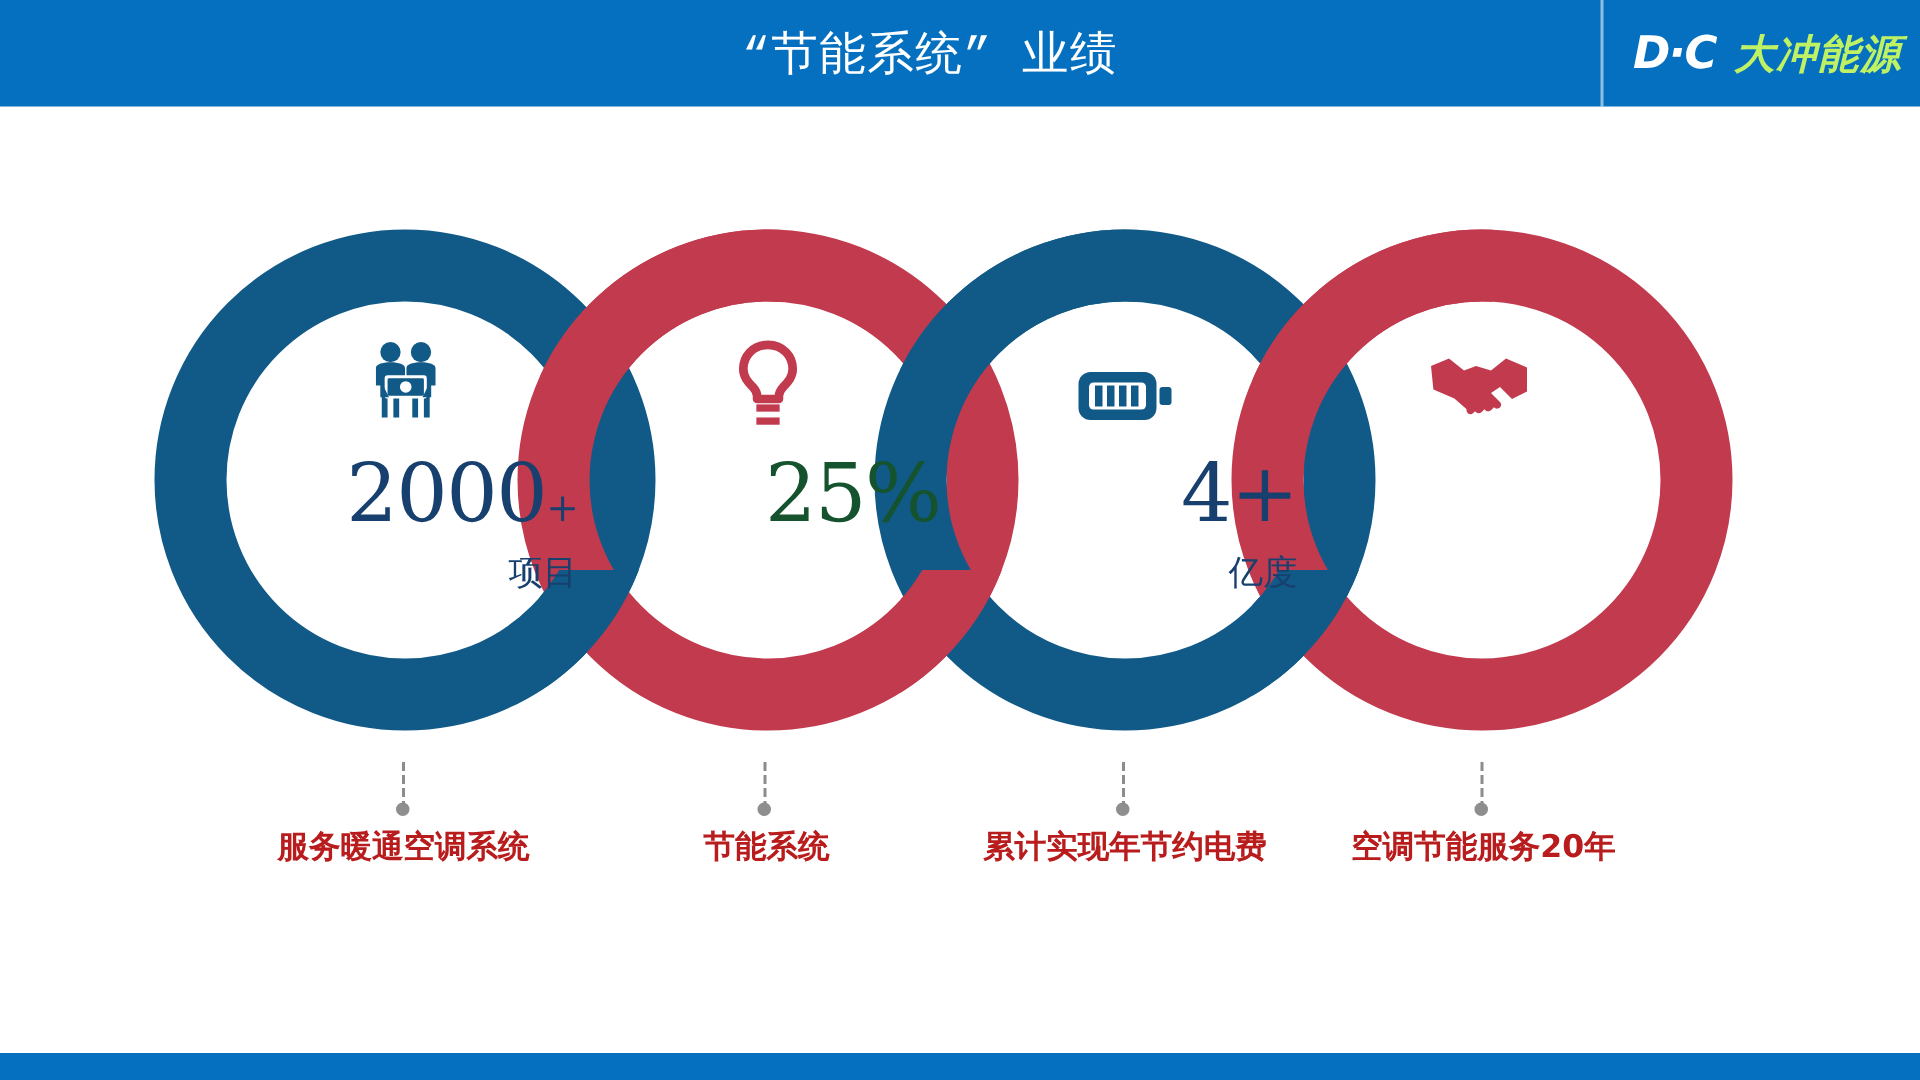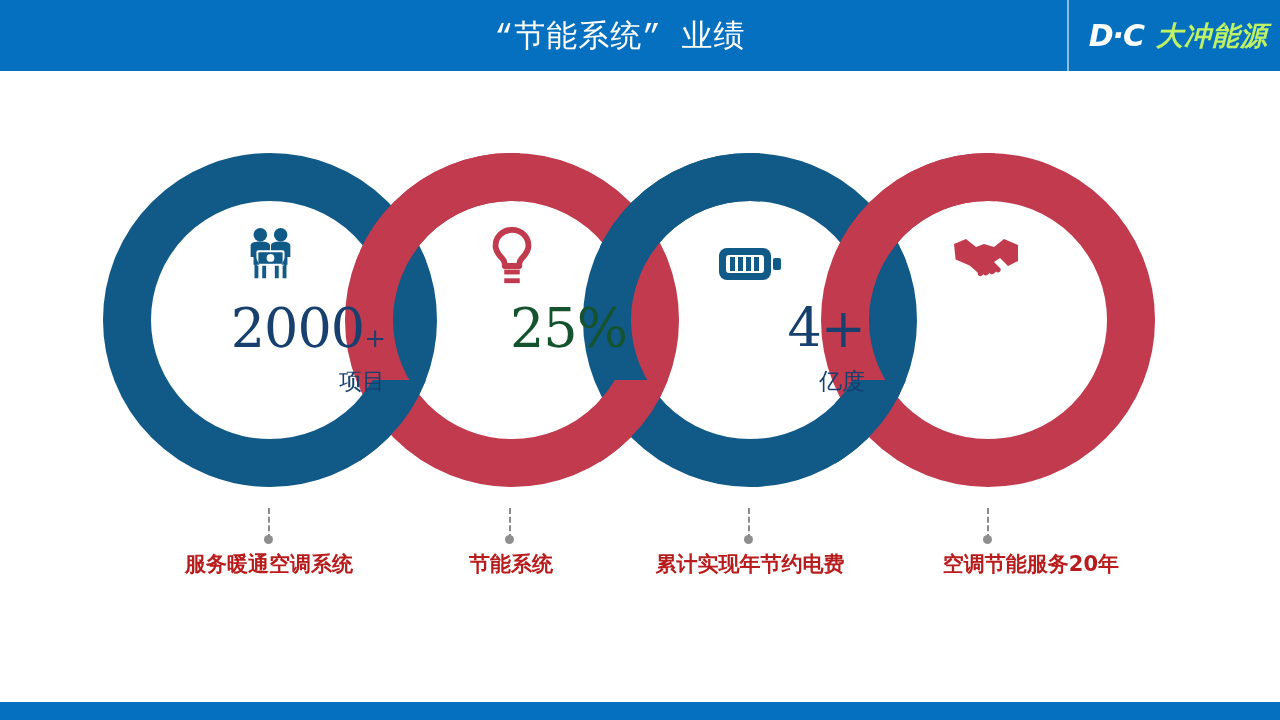--- a/index.html
+++ b/index.html
@@ -219,17 +219,17 @@
   <div class="connector" style="left:509px;"></div>
   <div class="connector-dot" style="left:505px;"></div>
   <div class="caption" style="left:381px;">节能系统</div>
 
   <div class="connector" style="left:748px;"></div>
   <div class="connector-dot" style="left:744px;"></div>
   <div class="caption" style="left:620px;">累计实现年节约电费</div>
 
   <div class="connector" style="left:987px;"></div>
   <div class="connector-dot" style="left:983px;"></div>
-  <div class="caption" style="left:859px;text-align:right;">空调节能服务20年</div>
+  <div class="caption" style="left:859px;">空调节能服务20年</div>
 
 </div>
 
 <div class="footer"></div>
 
 </body></html>

